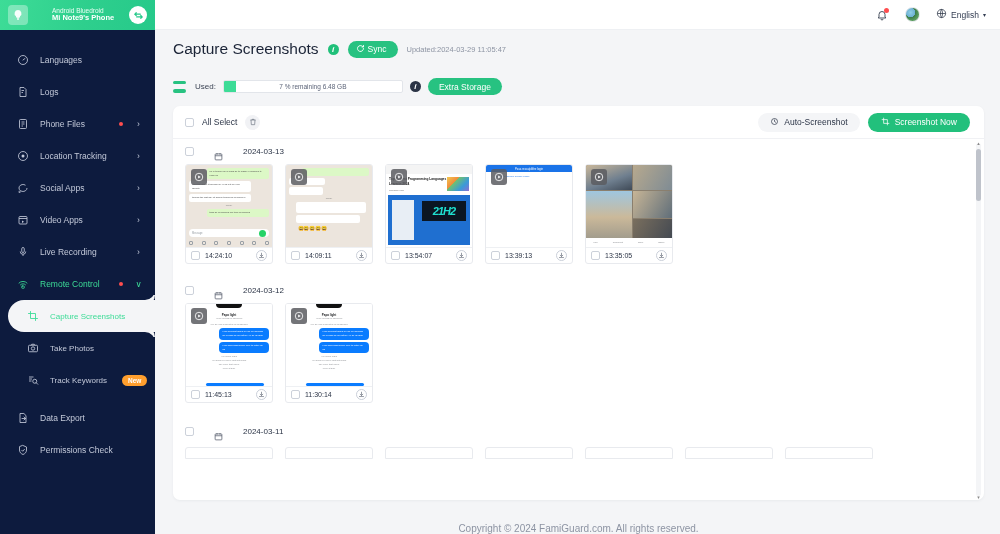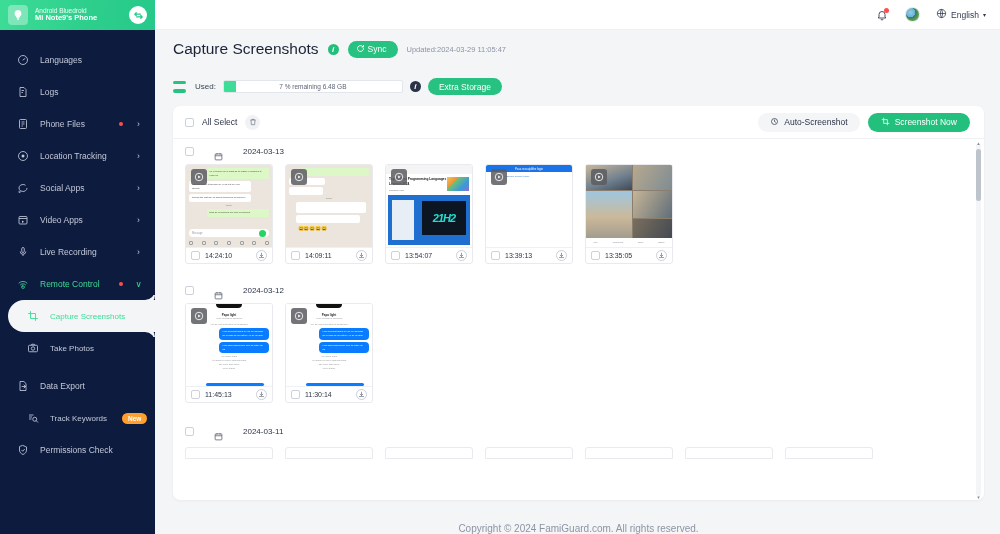--- a/index.html
+++ b/index.html
@@ -24,21 +24,21 @@
     background: linear-gradient(100deg, #3ddc97 0%, #2ecf8d 55%, #26c98a 100%);
     display: flex; align-items: center;
     padding: 0 8px; gap: 7px;
   }
   .device-avatar {
     width: 20px; height: 20px; border-radius: 4px;
     background: rgba(255,255,255,0.35);
     display: flex; align-items: center; justify-content: center;
     flex: 0 0 20px;
   }
-  .device-names { flex: 1; line-height: 1.15; overflow: hidden; }
+  .device-names { flex: 1; line-height: 1.15; overflow: hidden; margin-left: 17px; }
   .device-os { font-size: 6.5px; color: #eafff5; white-space: nowrap; }
   .device-name { font-size: 7.5px; color: #ffffff; font-weight: bold; white-space: nowrap; }
   .switch-btn {
     width: 18px; height: 18px; border-radius: 50%;
     background: #ffffff;
     display: flex; align-items: center; justify-content: center;
     flex: 0 0 18px; cursor: pointer;
   }
 
   .nav { padding-top: 14px; flex: 1; }
@@ -203,21 +203,21 @@
   .fb .bub { background: #0a7cff; color: #fff; font-size: 2.4px; line-height: 1.6; border-radius: 4px; padding: 2px 3px; margin: 0 0 2px auto; width: 62%; }
   .fb .ft { font-size: 2.2px; color: #8a8d91; text-align: center; line-height: 1.8; }
   .fb .barbot { position: absolute; left: 20px; right: 8px; bottom: 0; height: 3px; background: #0a7cff; border-radius: 2px; }
   .fb .notch { position: absolute; left: 50%; top: 0; transform: translateX(-50%); width: 26px; height: 4px; background: #111; border-radius: 0 0 4px 4px; }
 
   .yt { background: #fff; }
   .yt .topline { height: 9px; background: #f4f4f4; display:flex; align-items:center; padding: 0 3px; gap: 2px; }
   .yt .ttl { font-size: 3.2px; font-weight: bold; color: #111; padding: 3px 18px 2px 3px; line-height: 1.5; }
   .yt .meta { font-size: 2.4px; color: #777; padding: 0 3px 2px; }
   .yt .vid { position: absolute; left: 2px; right: 2px; top: 30px; bottom: 2px; background: #1f6fd0; }
-  .yt .vid .scr { position: absolute; right: 4px; top: 6px; width: 44px; height: 34px; background: #0b1622; display:flex; align-items:center; justify-content:center; }
+  .yt .vid .scr { position: absolute; right: 4px; top: 6px; width: 44px; height: 20px; background: #0b1622; display:flex; align-items:center; justify-content:center; }
   .yt .vid .scr b { color: #1fe0d0; font-size: 11px; font-style: italic; letter-spacing: -1px; }
   .yt .vid .side { position: absolute; left: 4px; top: 5px; width: 22px; bottom: 5px; background: #e8eef5; }
   .yt .thumbimg { position:absolute; right: 3px; top: 12px; width: 22px; height: 14px;
      background: linear-gradient(135deg,#f3c94f 0%,#ef8a3c 35%,#6fbf73 36%,#3a9ad9 70%,#8d6fd1 100%); }
 
   .chrome { background: #fff; }
   .chrome .topbluebar { height: 7px; background: #1a73e8; display:flex; align-items:center; justify-content:center; }
   .chrome .topbluebar span { color: #fff; font-size: 2.8px; }
   .chrome .line { font-size: 2.4px; color: #1a73e8; padding: 3px 4px; }
   .chrome .line i { color: #5f6368; font-style: normal; }
@@ -380,40 +380,40 @@
         <span class="ic">
           <svg width="12" height="12" viewBox="0 0 24 24" fill="none" stroke="#c3c9d9" stroke-width="1.7">
               <rect x="3" y="6.5" width="18" height="13" rx="2"></rect>
               <circle cx="12" cy="13" r="3.4"></circle>
               <path d="M8 6.5l1.5-2h5L16 6.5"></path>
             </svg>
         </span>
         <span class="lbl">Take Photos</span>
       </div>
 
-      <div class="nav-item" style="margin-top:6px">
-        <span class="ic">
-          <svg width="12" height="12" viewBox="0 0 24 24" fill="none" stroke="#c3c9d9" stroke-width="1.7" stroke-linecap="round">
-              <path d="M13 3H6v18h12V8z"></path>
-              <path d="M10 13h7M14 10l3 3-3 3"></path>
-            </svg>
-        </span>
-        <span class="lbl">Data Export</span>
-      </div>
-
       <div class="nav-item sub">
         <span class="ic">
           <svg width="12" height="12" viewBox="0 0 24 24" fill="none" stroke="#c3c9d9" stroke-width="1.7">
               <path d="M4 6h9M4 10h6M4 14h5"></path>
               <circle cx="15.5" cy="14.5" r="4"></circle>
               <path d="M18.5 17.5L21.5 20.5" stroke-linecap="round"></path>
             </svg>
         </span>
         <span class="lbl" style="flex:0 0 auto">Track Keywords</span>
         <span class="badge-new">New</span>
+      </div>
+
+      <div class="nav-item" style="margin-top:6px">
+        <span class="ic">
+          <svg width="12" height="12" viewBox="0 0 24 24" fill="none" stroke="#c3c9d9" stroke-width="1.7" stroke-linecap="round">
+              <path d="M13 3H6v18h12V8z"></path>
+              <path d="M10 13h7M14 10l3 3-3 3"></path>
+            </svg>
+        </span>
+        <span class="lbl">Data Export</span>
       </div>
 
       <div class="nav-item">
         <span class="ic">
           <svg width="12" height="12" viewBox="0 0 24 24" fill="none" stroke="#c3c9d9" stroke-width="1.7" stroke-linecap="round">
               <path d="M12 3l7 3v6c0 4.5-3 7.5-7 9-4-1.5-7-4.5-7-9V6z"></path>
               <path d="M9.5 12.5l2 2 3.5-4"></path>
             </svg>
         </span>
         <span class="lbl">Permissions Check</span>

